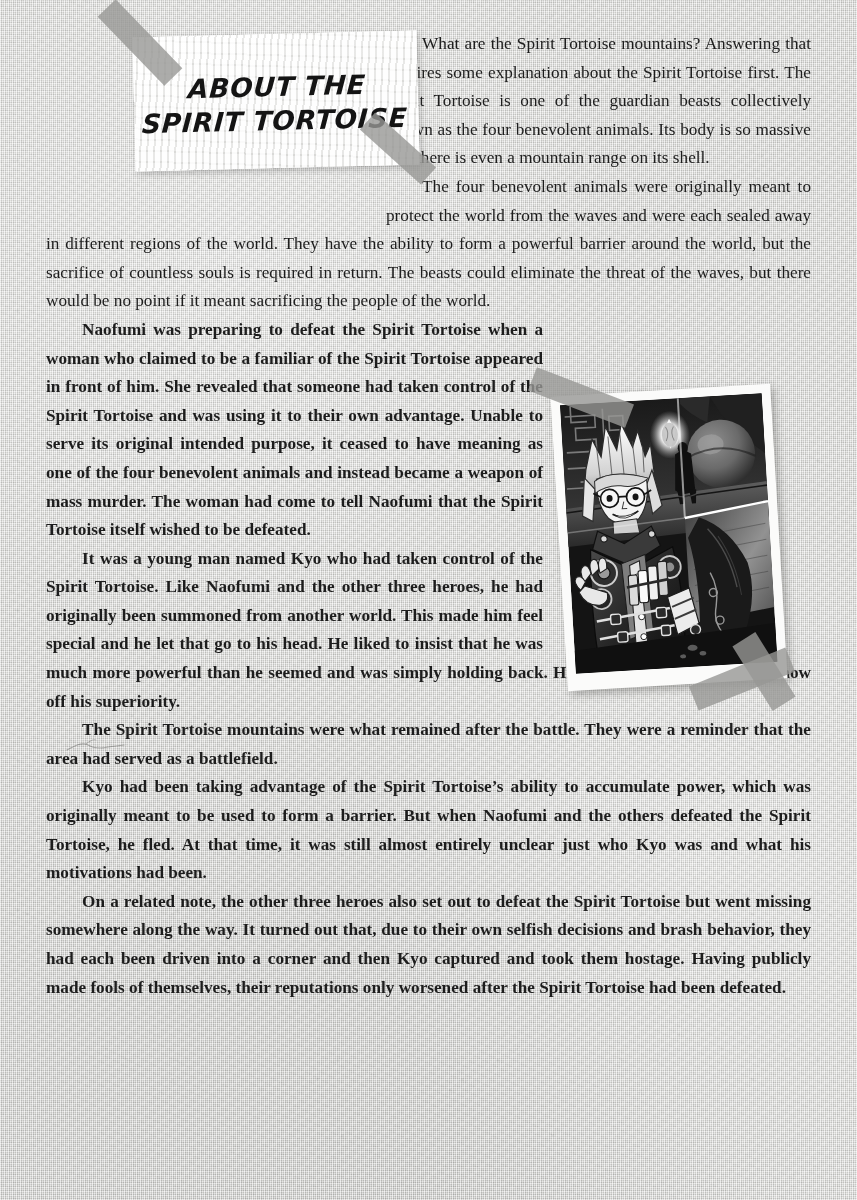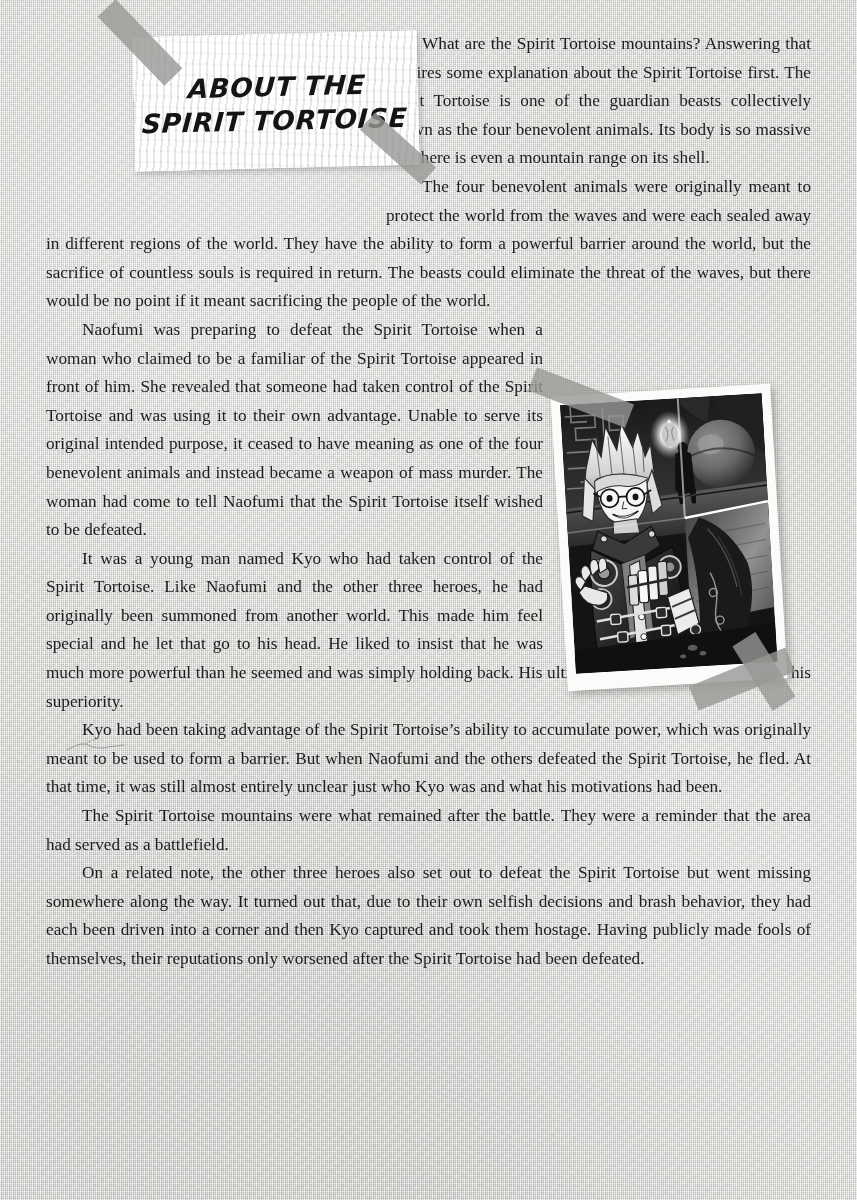--- a/index.html
+++ b/index.html
@@ -205,21 +205,21 @@
     line-height: 28.6px;
     text-align: justify;
     text-justify: inter-word;
     -webkit-font-smoothing: antialiased;
   }
   .textblock p {
     text-indent: 2.1em;
     margin: 0;
   }
   #top-section { padding-top: 30px; }
-  #mid-section { padding-top: 0px; }
+  #mid-section { padding-top: 0px; font-weight: bold; }
 </style>
 </head>
 <body>
 
 <div id="paper-texture"></div>
 <div id="paper-speckle"></div>
 
 <svg id="scratch-mark" viewBox="0 0 60 22">
   <path d="M1 14 C10 9, 16 6, 22 9 C27 12, 33 13, 42 11 L58 9" fill="none" stroke="#5a5a58" stroke-width="1.1" stroke-linecap="round"></path>
   <path d="M20 8 C24 5, 27 3, 30 4" fill="none" stroke="#5a5a58" stroke-width="0.9" stroke-linecap="round"></path>
@@ -230,22 +230,22 @@
   <div class="textblock" id="top-section">
     <div id="float-title"></div>
     <p>What are the Spirit Tortoise mountains? Answering that requires some explanation about the Spirit Tortoise first. The Spirit Tortoise is one of the guardian beasts collectively known as the four benevolent animals. Its body is so massive that there is even a mountain range on its shell.</p>
     <p>The four benevolent animals were originally meant to protect the world from the waves and were each sealed away in different regions of the world. They have the ability to form a powerful barrier around the world, but the sacrifice of countless souls is required in return. The beasts could eliminate the threat of the waves, but there would be no point if it meant sacrificing the people of the world.</p>
   </div>
 
   <div class="textblock" id="mid-section">
     <div id="float-photo"></div>
     <p>Naofumi was preparing to defeat the Spirit Tortoise when a woman who claimed to be a familiar of the Spirit Tortoise appeared in front of him. She revealed that someone had taken control of the Spirit Tortoise and was using it to their own advantage. Unable to serve its original intended purpose, it ceased to have meaning as one of the four benevolent animals and instead became a weapon of mass murder. The woman had come to tell Naofumi that the Spirit Tortoise itself wished to be defeated.</p>
     <p>It was a young man named Kyo who had taken control of the Spirit Tortoise. Like Naofumi and the other three heroes, he had originally been summoned from another world. This made him feel special and he let that go to his head. He liked to insist that he was much more powerful than he seemed and was simply holding back. His ultimate objective was to show off his superiority.</p>
+    <p>The Spirit Tortoise mountains were what remained after the battle. They were a reminder that the area had served as a battlefield.</p>
     <p>Kyo had been taking advantage of the Spirit Tortoise’s ability to accumulate power, which was originally meant to be used to form a barrier. But when Naofumi and the others defeated the Spirit Tortoise, he fled. At that time, it was still almost entirely unclear just who Kyo was and what his motivations had been.</p>
-    <p>The Spirit Tortoise mountains were what remained after the battle. They were a reminder that the area had served as a battlefield.</p>
     <p>On a related note, the other three heroes also set out to defeat the Spirit Tortoise but went missing somewhere along the way. It turned out that, due to their own selfish decisions and brash behavior, they had each been driven into a corner and then Kyo captured and took them hostage. Having publicly made fools of themselves, their reputations only worsened after the Spirit Tortoise had been defeated.</p>
   </div>
 
 </div>
 
 <div id="title-card">
   <div id="title-text">About the
 Spirit Tortoise</div>
 </div>
 <div class="tape" id="tape-title-tl"></div>

